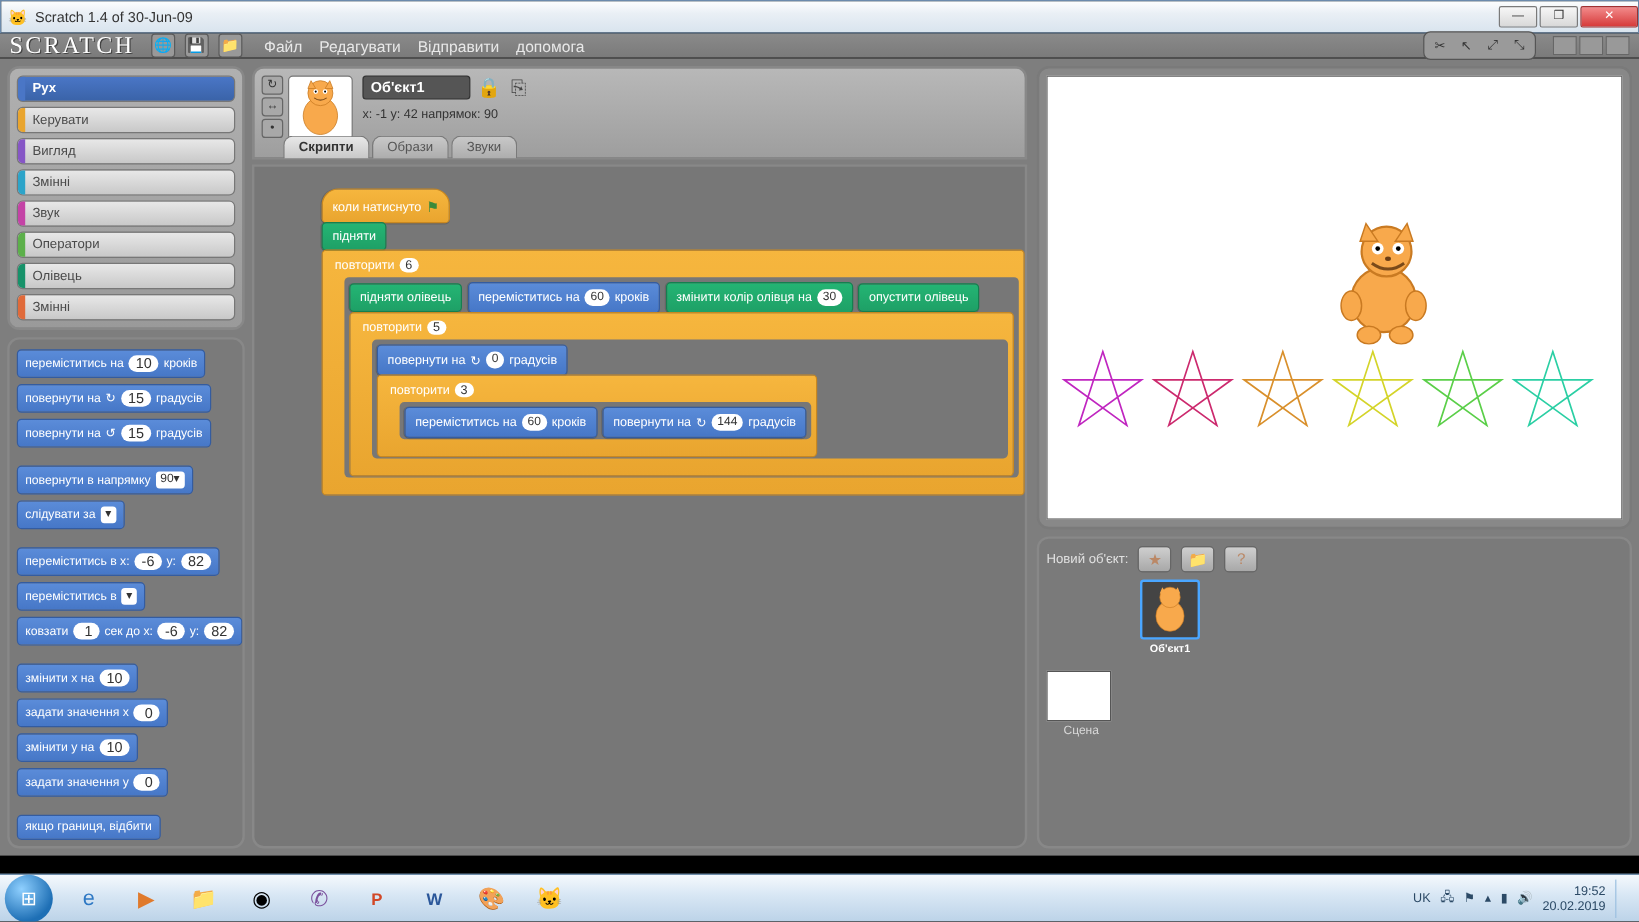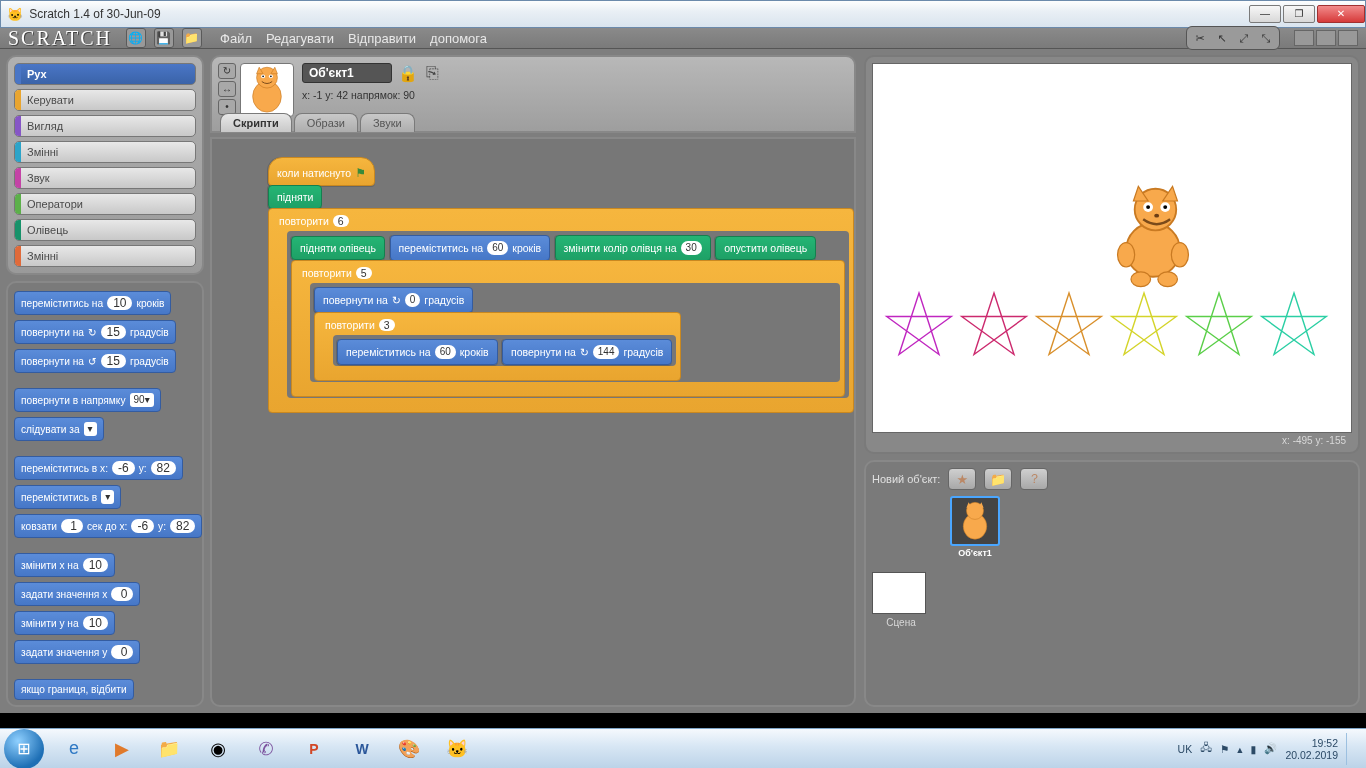--- a/index.html
+++ b/index.html
@@ -43,21 +43,21 @@
 
 
 .mid-col { width:650px; display:flex; flex-direction:column; padding:6px 4px 6px 0; gap:4px; }
 .sprite-header { height:78px; background:linear-gradient(#b8b8b8,#9e9e9e); border:2px solid #888; border-radius:10px 10px 0 0; display:flex; align-items:flex-start; padding:6px; position:relative; }
 .mini-btns { display:flex; flex-direction:column; gap:2px; margin-right:4px; }
 .mini-btns span { width:18px; height:16px; border:1px solid #666; border-radius:3px; background:#a8a8a8; font-size:10px; text-align:center; line-height:14px; color:#333; }
 .sprite-thumb { width:54px; height:54px; background:#fff; border:1px solid #777; border-radius:4px; margin-right:8px; display:flex; align-items:center; justify-content:center; }
 .sprite-name { background:#555; color:#fff; border:1px solid #333; border-radius:3px; padding:2px 6px; font-size:12px; font-weight:bold; min-width:90px; }
 .lock { margin-left:6px; color:#6b6; }
 .coords { font-size:10.5px; color:#333; margin-top:6px; }
-.tab-row { position:absolute; left:8px; bottom:-1px; display:flex; gap:2px; }
+.tab-row { position:absolute; left:24px; bottom:-1px; display:flex; gap:2px; }
 .tab { padding:3px 12px 3px; font-size:11px; color:#555; background:linear-gradient(#c8c8c8,#adadad); border:1px solid #7a7a7a; border-bottom:none; border-radius:8px 8px 0 0; }
 .tab.active { color:#333; font-weight:bold; background:linear-gradient(#e8e8e8,#c8c8c8);}
 
 .script-area { flex:1; border:2px solid #888; border-radius:0 0 10px 10px; background:#777; padding:18px 0 0 56px; position:relative; overflow:hidden; }
 
 
 .stack { display:flex; flex-direction:column; align-items:flex-start; }
 .blk { color:#fff; font-size:10.5px; padding:5px 8px; border-radius:4px; margin-bottom:-1px; display:inline-flex; align-items:center; gap:4px; box-shadow: -1px 0 0 rgba(0,0,0,.15), 0 1px 0 rgba(0,0,0,.15); }
 .blk .pill { background:#fff; color:#333; border-radius:8px; padding:0 5px; height:14px; line-height:14px; font-size:10px; }
 .blk.hat { border-radius:14px 14px 4px 4px; padding-top:8px; }
@@ -401,21 +401,20 @@
                 <polygon points="36.0,4.0 56.0,65.5 3.7,27.5 68.3,27.5 16.0,65.5" fill="none" stroke="#d4d42a" stroke-width="1.4"></polygon>
               </svg></span>
             <span><svg width="75" height="76">
                 <polygon points="36.0,4.0 56.0,65.5 3.7,27.5 68.3,27.5 16.0,65.5" fill="none" stroke="#5bcf49" stroke-width="1.4"></polygon>
               </svg></span>
             <span><svg width="75" height="76">
                 <polygon points="36.0,4.0 56.0,65.5 3.7,27.5 68.3,27.5 16.0,65.5" fill="none" stroke="#2bcfa4" stroke-width="1.4"></polygon>
               </svg></span>
           </div>
       </div>
-      <div class="coord-readout">x: -495   y: -155</div>
     </div>
 
     <div class="sprite-list">
       <div class="sl-head">
         <span>Новий об'єкт:</span>
         <span class="sl-btn">★</span>
         <span class="sl-btn">📁</span>
         <span class="sl-btn">？</span>
       </div>
       <div class="sl-body">

